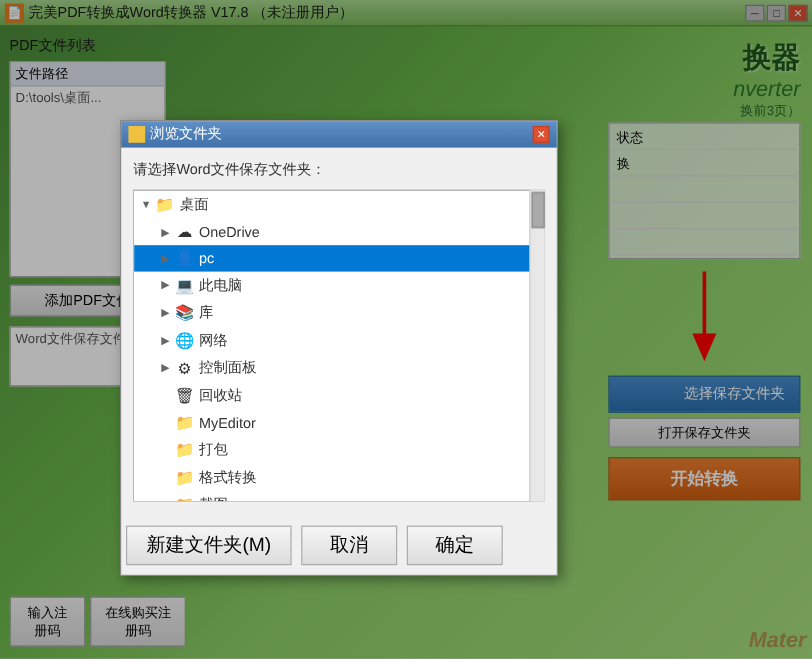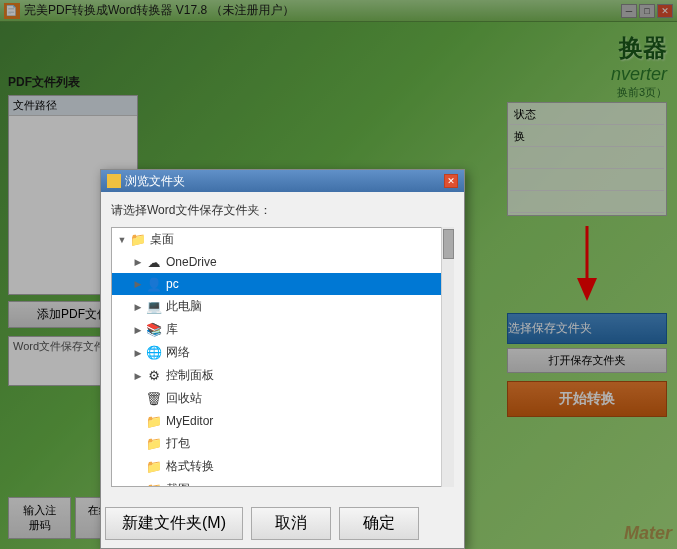--- a/index.html
+++ b/index.html
@@ -76,31 +76,30 @@
 
     
     .sidebar {
       width: 155px;
       padding: 8px;
       position: relative;
     }
 
     .sidebar-section-title {
       font-size: 12px;
-      font-weight: bold;
+      font-weight: normal;
       color: #1a1a1a;
       margin-bottom: 4px;
-      margin-top: 44px;
     }
 
     .file-list-area {
       background: white;
       border: 1px solid #aaa;
       width: 130px;
-      height: 200px;
+      height: 180px;
       margin-bottom: 6px;
     }
 
     .file-list-header {
       background: #e0e8f0;
       padding: 2px 4px;
       font-size: 11px;
       border-bottom: 1px solid #ccc;
     }
 
@@ -192,25 +191,25 @@
     .right-table td {
       padding: 2px 4px;
       font-size: 11px;
       border-bottom: 1px solid #ddd;
     }
 
     .select-save-btn {
       background: linear-gradient(to bottom, #4a90d0, #2a70b0);
       color: white;
       border: 1px solid #1a60a0;
-      padding: 6px 0;
+      padding: 6px 12px;
       cursor: pointer;
       font-size: 12px;
       width: 100%;
-      text-align: left;
+      text-align: right;
       display: block;
       margin-bottom: 4px;
     }
 
     .open-save-btn {
       background: linear-gradient(to bottom, #f0f0f0, #d8d8d8);
       border: 1px solid #aaa;
       padding: 4px 8px;
       cursor: pointer;
       font-size: 11px;
@@ -246,21 +245,21 @@
 
     
     .dialog-overlay {
       position: absolute;
       top: 0;
       left: 0;
       width: 100%;
       height: 100%;
       background: rgba(0,0,0,0.3);
       display: flex;
-      align-items: flex-end;
+      align-items: center;
       justify-content: flex-start;
       padding-top: 30px;
       padding-left: 100px;
       z-index: 100;
     }
 
     
     .dialog {
       width: 365px;
       background: #f0f0f0;
@@ -407,20 +406,21 @@
   </div>
 
   <div class="app-content">
 
     <div class="sidebar">
       <div class="sidebar-section-title">PDF文件列表</div>
       <div class="file-list-area">
         <div class="file-list-header">
           <span>文件路径</span>
         </div>
+        <div style="padding:2px 4px;font-size:11px;color:#555;">D:\tools\桌面...</div>
       </div>
       <button class="sidebar-add-btn">添加PDF文件</button>
       <div class="sidebar-word-section">
         <div class="sidebar-word-area">
           <div style="padding:2px 4px;font-size:11px;color:#555;">Word文件保存文件</div>
         </div>
       </div>
       <div class="sidebar-bottom-buttons">
         <button class="bottom-btn">输入注册码</button>
         <button class="bottom-btn">在线购买注册码</button>

